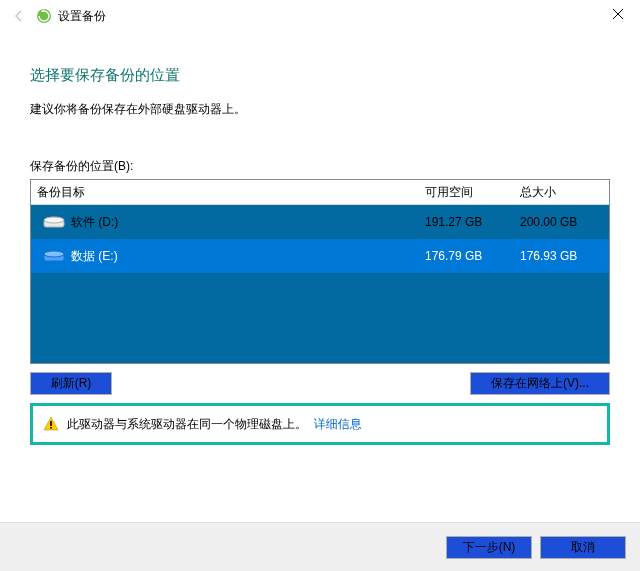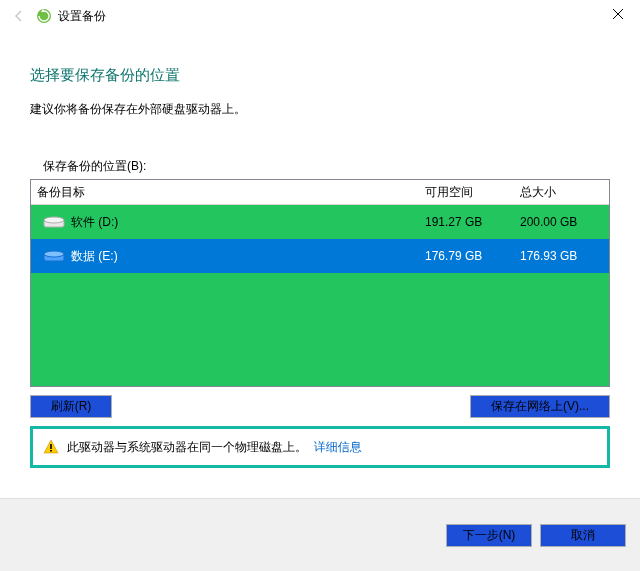--- a/index.html
+++ b/index.html
@@ -5,38 +5,38 @@
   html,body{margin:0;padding:0;font-family:"Microsoft YaHei","Segoe UI",Arial,sans-serif;font-size:12px;background:#fff;color:#000;}
   .window{width:640px;height:571px;position:relative;box-sizing:border-box;}
   .titlebar{height:32px;display:flex;align-items:center;padding:0 8px;}
   .titlebar .back{width:22px;height:22px;display:flex;align-items:center;justify-content:center;opacity:.35;margin-right:6px;}
   .titlebar .appicon{width:16px;height:16px;margin-right:6px;}
   .titlebar .title{font-size:12px;}
   .titlebar .close{position:absolute;right:0;top:0;width:45px;height:28px;display:flex;align-items:center;justify-content:center;}
   .content{padding:10px 30px 0 30px;}
   h1{color:#0f766e;font-size:15px;font-weight:400;margin:24px 0 16px 0;}
   .hint{margin:0 0 40px 0;}
-  .sectlabel{margin-bottom:4px;margin-left:13px;}
-  .list{border:1px solid #828790;height:208px;background:#22c55e;box-sizing:border-box;}
+  .sectlabel{margin-bottom:4px;}
+  .list{border:1px solid #828790;height:185px;background:#0369a1;box-sizing:border-box;}
   .list-header{display:flex;border-bottom:1px solid #d9d9d9;background:#fff;height:24px;align-items:center;}
   .list-header>div{padding:0 6px;font-size:12px;color:#000;box-sizing:border-box;}
   .col-target{flex:1;}
   .col-free{width:95px;}
   .col-total{width:95px;}
   .list-row{display:flex;height:34px;align-items:center;justify-content:space-between;}
   .list-row.selected{background:#0078d7;color:#fff;}
   .list-row>div{padding:0 6px;box-sizing:border-box;}
   .drive{display:flex;align-items:center;flex:1;}
   .drive .iconwrap{width:34px;display:flex;justify-content:center;}
   .btnrow{display:flex;justify-content:space-between;margin-top:8px;}
   .btn{min-width:82px;height:23px;background:#1d4ed8;border:1px solid #adadad;font-size:12px;font-family:inherit;padding:0 12px;cursor:default;box-sizing:border-box;}
   .warnbox{border:3px solid #14b8a6;margin-top:8px;padding:10px 10px;display:flex;align-items:flex-start;gap:8px;height:42px;box-sizing:border-box;}
   .warnicon{width:16px;height:16px;flex-shrink:0;}
   a.link{color:#0066cc;text-decoration:none;}
-  .footer{position:absolute;bottom:0;left:0;right:0;height:48px;background:#f0f0f0;border-top:1px solid #dfdfdf;display:flex;align-items:center;justify-content:flex-end;padding:12px 14px;gap:8px;}
+  .footer{position:absolute;bottom:0;left:0;right:0;height:48px;background:#f0f0f0;border-top:1px solid #dfdfdf;display:flex;align-items:center;justify-content:flex-end;padding:0 14px;gap:8px;}
   .footer .btn{min-width:86px;}
 </style>
 </head>
 <body>
 
 <div class="window">
 
   <div class="titlebar">
     <div class="back">
       <svg width="16" height="16" viewBox="0 0 16 16">

